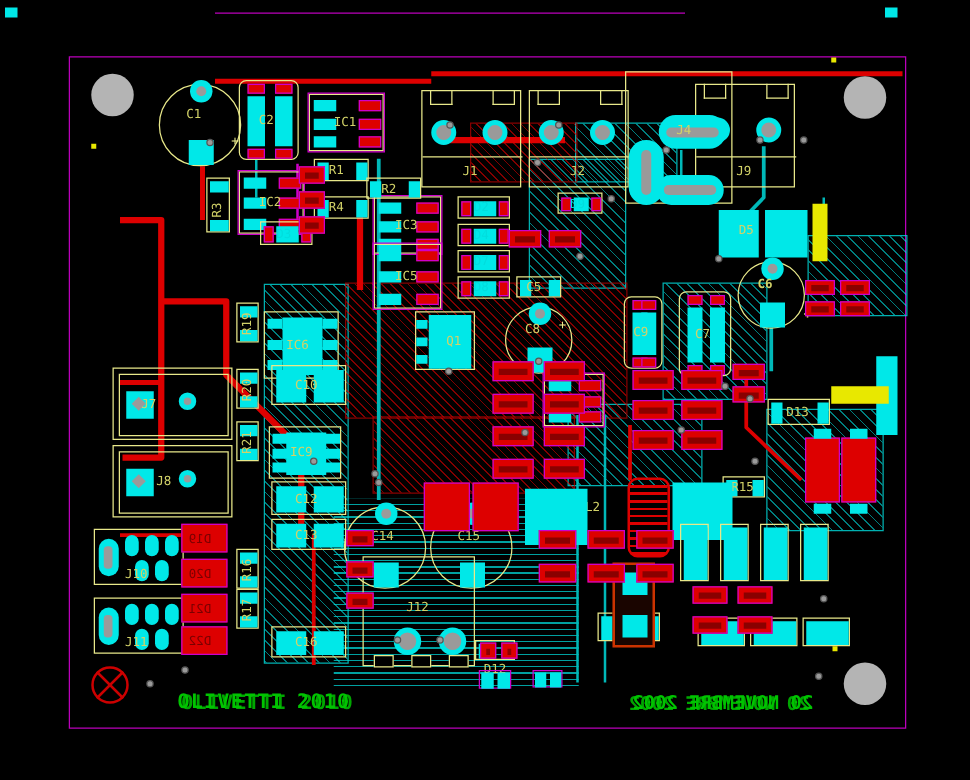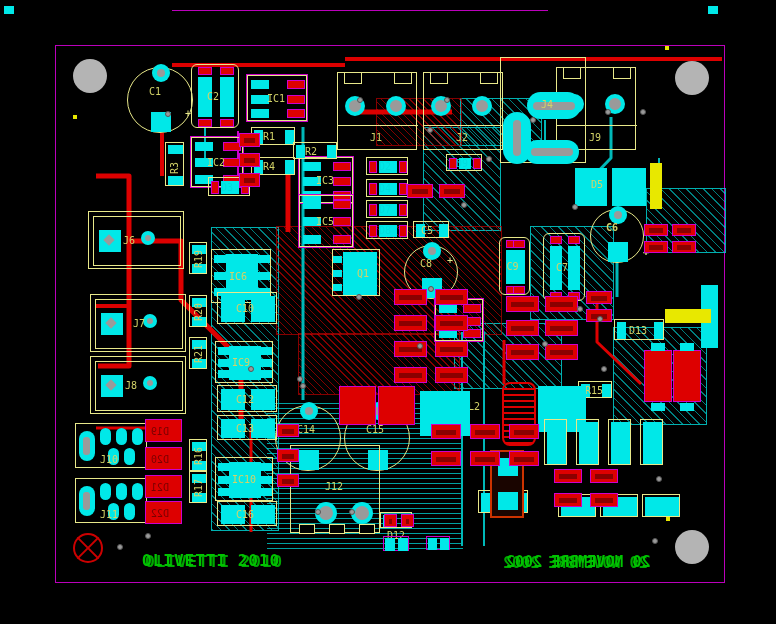--- a/index.html
+++ b/index.html
@@ -90,35 +90,27 @@
         <div style="position: absolute; left: 29px; top: 1px; width: 8px; height: 8px; background: rgb(154, 154, 154); border-radius: 50%;"></div>
         <div style="position: absolute; left: 23px; top: 44px; width: 20px; height: 20px; background: rgb(0, 232, 232);"></div>
         <span class="lbl" style="left: 21px; top: 19px;">C14</span>
       </div>
       <div style="position: absolute; left: 344px; top: 405px; width: 66px; height: 66px; border: 1px solid rgb(232, 232, 138); border-radius: 50%;">
         <div style="position: absolute; left: 24px; top: -4px; width: 18px; height: 18px; background: rgb(0, 232, 232); border-radius: 50%;"></div>
         <div style="position: absolute; left: 29px; top: 1px; width: 8px; height: 8px; background: rgb(154, 154, 154); border-radius: 50%;"></div>
         <div style="position: absolute; left: 23px; top: 44px; width: 20px; height: 20px; background: rgb(0, 232, 232);"></div>
         <span class="lbl" style="left: 21px; top: 19px;">C15</span>
       </div>
-      <div style="position: absolute; left: 88px; top: 211px; width: 96px; height: 58px; border: 1px solid rgb(232, 232, 138);">
-        <div style="position: absolute; left: 4px; top: 4px; width: 88px; height: 50px; border: 1px solid rgb(232, 232, 138);"></div>
-        <div style="position: absolute; left: 10px; top: 18px; width: 22px; height: 22px; background: rgb(0, 232, 232);">
-          <div style="left: 6px; top: 6px; width: 8px; height: 8px; background: rgb(154, 154, 154); transform: rotate(45deg); position: absolute;"></div>
-        </div>
-        <div style="position: absolute; left: 52px; top: 19px; width: 14px; height: 14px; border: 4px solid rgb(0, 232, 232); border-radius: 50%; background: rgb(154, 154, 154);"></div>
-        <span class="lbl" style="left: 34px; top: 24px;">J6</span>
-      </div>
       <div style="position: absolute; left: 90px; top: 294px; width: 96px; height: 58px; border: 1px solid rgb(232, 232, 138);">
         <div style="position: absolute; left: 4px; top: 4px; width: 88px; height: 50px; border: 1px solid rgb(232, 232, 138);"></div>
         <div style="position: absolute; left: 10px; top: 18px; width: 22px; height: 22px; background: rgb(0, 232, 232);">
           <div style="left: 6px; top: 6px; width: 8px; height: 8px; background: rgb(154, 154, 154); transform: rotate(45deg); position: absolute;"></div>
         </div>
         <div style="position: absolute; left: 52px; top: 19px; width: 14px; height: 14px; border: 4px solid rgb(0, 232, 232); border-radius: 50%; background: rgb(154, 154, 154);"></div>
-        <span class="lbl" style="left: 42px; top: 24px;">J7</span>
+        <span class="lbl" style="left: 22px; top: 24px;">J7</span>
       </div>
       <div style="position: absolute; left: 90px; top: 356px; width: 96px; height: 58px; border: 1px solid rgb(232, 232, 138);">
         <div style="position: absolute; left: 4px; top: 4px; width: 88px; height: 50px; border: 1px solid rgb(232, 232, 138);"></div>
         <div style="position: absolute; left: 10px; top: 18px; width: 22px; height: 22px; background: rgb(0, 232, 232);">
           <div style="left: 6px; top: 6px; width: 8px; height: 8px; background: rgb(154, 154, 154); transform: rotate(45deg); position: absolute;"></div>
         </div>
         <div style="position: absolute; left: 52px; top: 19px; width: 14px; height: 14px; border: 4px solid rgb(0, 232, 232); border-radius: 50%; background: rgb(154, 154, 154);"></div>
         <span class="lbl" style="left: 34px; top: 24px;">J8</span>
       </div>
       <div style="position: absolute; left: 337px; top: 72px; width: 80px; height: 78px; border: 1px solid rgb(232, 232, 138);">
@@ -244,30 +236,20 @@
       </div>
       <div style="position: absolute; left: 215px; top: 341px; width: 58px; height: 42px; border: 1px solid rgb(232, 232, 138);">
         <div style="position: absolute; left: 13px; top: 4px; width: 32px; height: 34px; background: rgb(0, 232, 232);"></div>
         <div style="position: absolute; left: 2px; top: 5px; width: 12px; height: 8px; background: rgb(0, 232, 232);"></div>
         <div style="position: absolute; left: 44px; top: 5px; width: 12px; height: 8px; background: rgb(0, 232, 232);"></div>
         <div style="position: absolute; left: 2px; top: 16.6667px; width: 12px; height: 8px; background: rgb(0, 232, 232);"></div>
         <div style="position: absolute; left: 44px; top: 16.6667px; width: 12px; height: 8px; background: rgb(0, 232, 232);"></div>
         <div style="position: absolute; left: 2px; top: 28.3333px; width: 12px; height: 8px; background: rgb(0, 232, 232);"></div>
         <div style="position: absolute; left: 44px; top: 28.3333px; width: 12px; height: 8px; background: rgb(0, 232, 232);"></div>
         <span class="lbl" style="left: 16px; top: 16px;">IC9</span>
-      </div>
-      <div style="position: absolute; left: 215px; top: 457px; width: 58px; height: 44px; border: 1px solid rgb(232, 232, 138);">
-        <div style="position: absolute; left: 13px; top: 4px; width: 32px; height: 36px; background: rgb(0, 232, 232);"></div>
-        <div style="position: absolute; left: 2px; top: 5px; width: 12px; height: 8px; background: rgb(0, 232, 232);"></div>
-        <div style="position: absolute; left: 44px; top: 5px; width: 12px; height: 8px; background: rgb(0, 232, 232);"></div>
-        <div style="position: absolute; left: 2px; top: 17.5px; width: 12px; height: 8px; background: rgb(0, 232, 232);"></div>
-        <div style="position: absolute; left: 44px; top: 17.5px; width: 12px; height: 8px; background: rgb(0, 232, 232);"></div>
-        <div style="position: absolute; left: 2px; top: 30px; width: 12px; height: 8px; background: rgb(0, 232, 232);"></div>
-        <div style="position: absolute; left: 44px; top: 30px; width: 12px; height: 8px; background: rgb(0, 232, 232);"></div>
-        <span class="lbl" style="left: 16px; top: 17px;">IC10</span>
       </div>
       <div style="position: absolute; left: 217px; top: 292px; width: 60px; height: 32px; border: 1px solid rgb(232, 232, 138);">
         <div style="position: absolute; left: 3px; top: 3px; width: 24px; height: 26px; background: rgb(0, 232, 232);"></div>
         <div style="position: absolute; left: 33px; top: 3px; width: 24px; height: 26px; background: rgb(0, 232, 232);"></div>
         <span class="lbl" style="left: 18px; top: 11px;">C10</span>
       </div>
       <div style="position: absolute; left: 217px; top: 385px; width: 60px; height: 27px; border: 1px solid rgb(232, 232, 138);">
         <div style="position: absolute; left: 3px; top: 3px; width: 24px; height: 21px; background: rgb(0, 232, 232);"></div>
         <div style="position: absolute; left: 33px; top: 3px; width: 24px; height: 21px; background: rgb(0, 232, 232);"></div>
         <span class="lbl" style="left: 18px; top: 8.5px;">C12</span>

